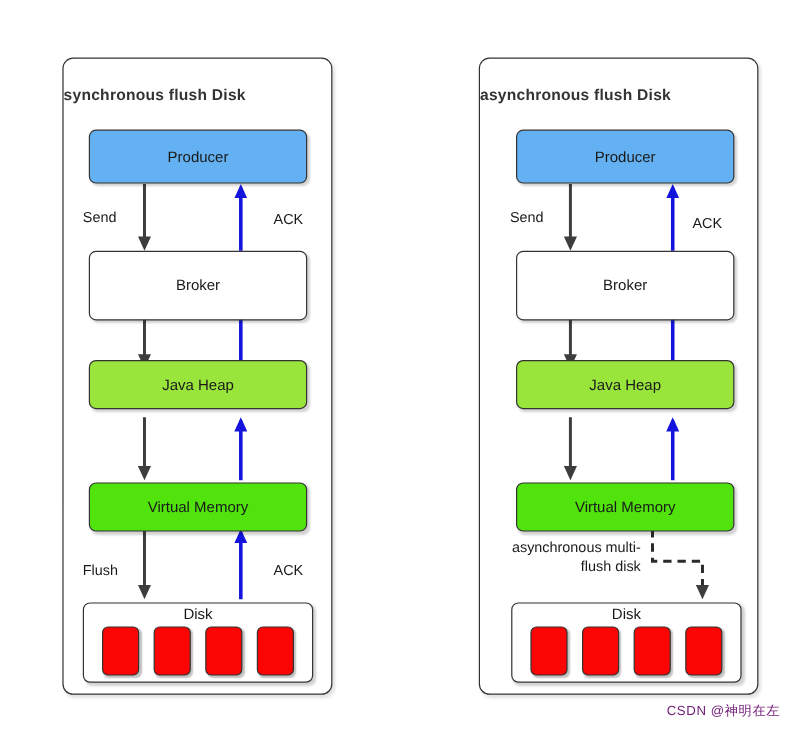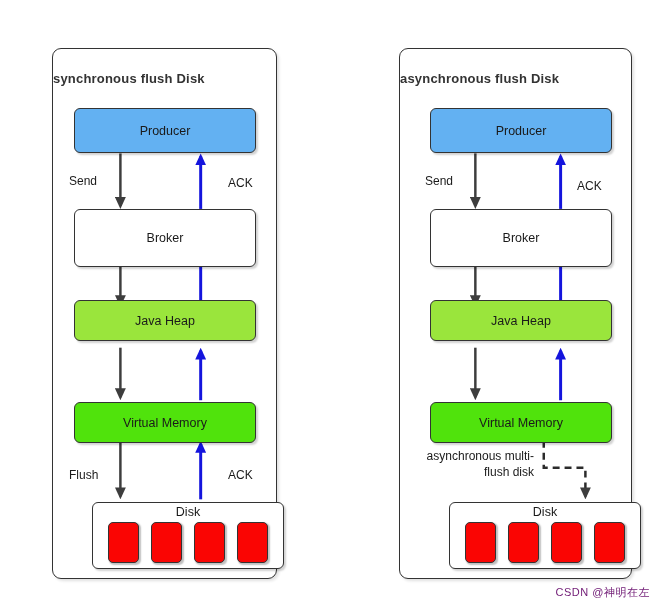--- a/index.html
+++ b/index.html
@@ -50,21 +50,21 @@
     font-size: 12.5px;
     color: #1a1a1a;
     box-shadow: 2px 2px 2px rgba(0,0,0,0.18);
     background: #ffffff;
   }
   .node.producer       { top: 59px;  height: 45px; background: #63B1F2; }
   .node.broker         { top: 160px; height: 58px; background: #ffffff; }
   .node.java-heap      { top: 251px; height: 41px; background: #9AE53C; }
   .node.virtual-memory { top: 353px; height: 41px; background: #50E30C; }
   .node.disk           { top: 453px; height: 67px; background: #ffffff;
-                         flex-direction: column; justify-content: flex-start; margin-left: 23px; }
+                         flex-direction: column; justify-content: flex-start; }
   .panel.left  .node { left: 21px; width: 182px; }
   .panel.right .node { left: 30px; width: 182px; }
   .panel.left  .node.disk { left: 16px; width: 192px; }
   .panel.right .node.disk { left: 26px; width: 192px; }
   .disk-label { margin-top: 2px; font-size: 12.5px; color: #1a1a1a; }
   .disk-blocks {
     position: absolute;
     left: 0; right: 0; bottom: 5px;
     display: flex;
     justify-content: center;

